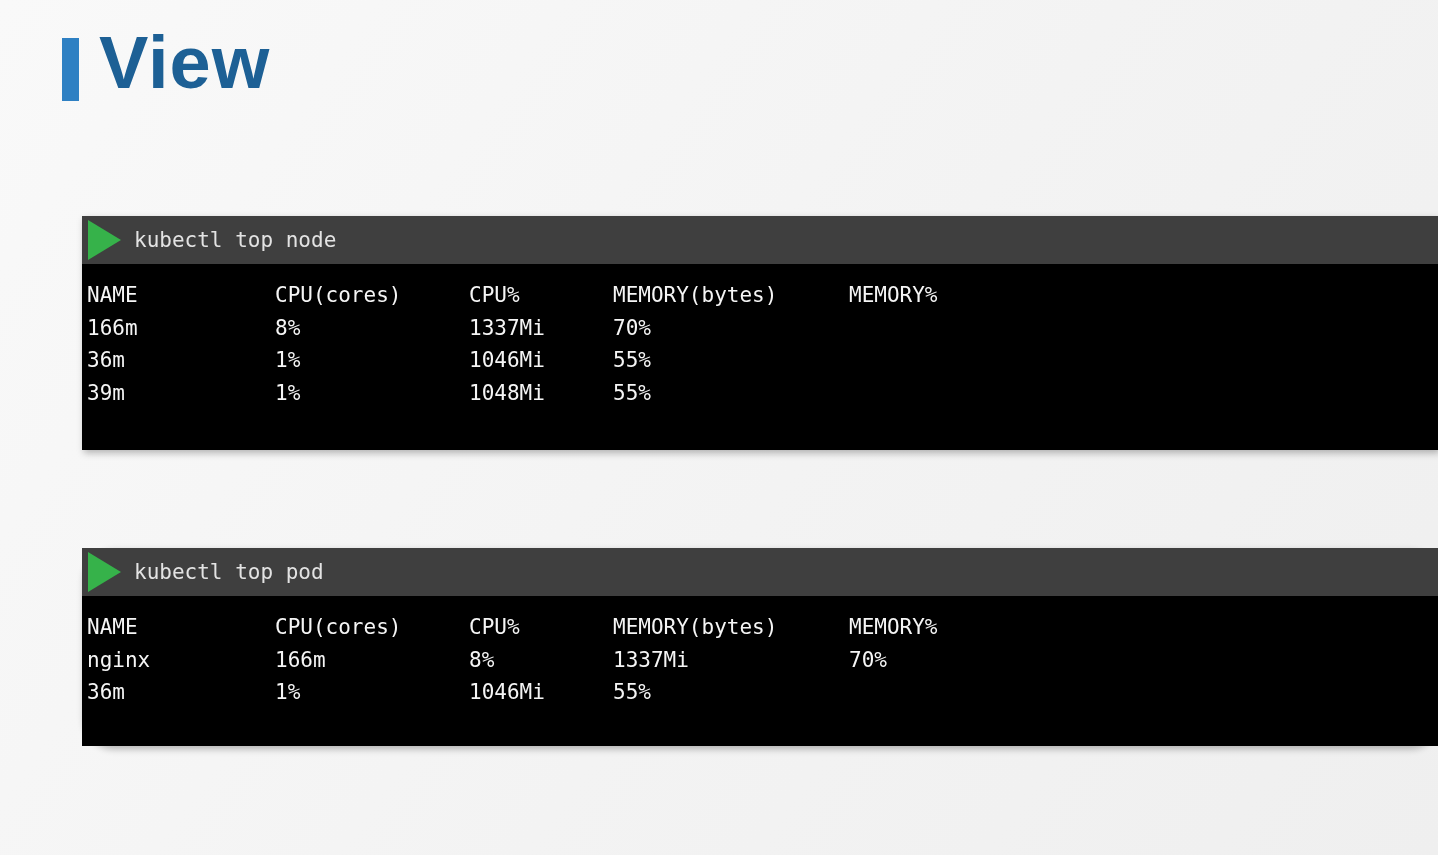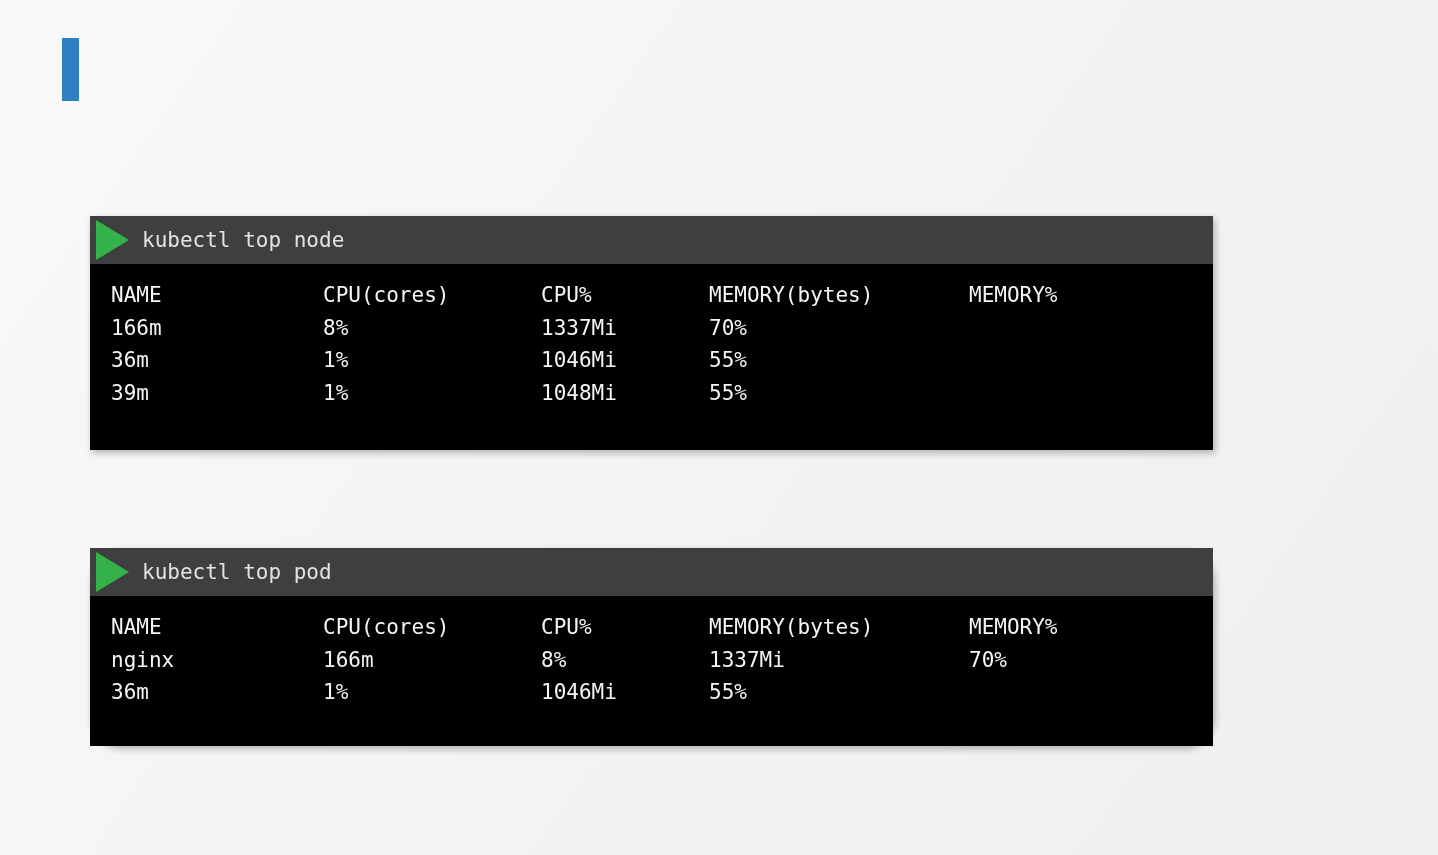--- a/index.html
+++ b/index.html
@@ -30,22 +30,22 @@
     font-size: 74px;
     font-weight: 700;
     color: #1d6095;
     line-height: 1.0;
     letter-spacing: 1px;
   }
 
   
   .terminal {
     position: absolute;
-    left: 90px;
-    width: 1123px;
+    left: 82px;
+    width: 1356px;
     box-shadow: 2px 3px 7px rgba(0,0,0,0.28);
   }
   .terminal.t1 { top: 216px; }
   .terminal.t2 { top: 548px; border-radius: 30px; }
 
   .term-header {
     height: 48px;
     background: #3f3f3f;
     display: flex;
     align-items: center;
@@ -71,31 +71,31 @@
     font-family: "DejaVu Sans Mono", "Liberation Mono", monospace;
     font-size: 21px;
     color: #f5f5f5;
   }
   .terminal.t1 .term-body { height: 186px; }
   .terminal.t2 .term-body { height: 150px; }
 
   .row {
     display: grid;
     grid-template-columns: 188px 194px 144px 236px auto;
-    padding-left: 21px;
+    padding-left: 5px;
     line-height: 32.5px;
     white-space: nowrap;
-    gap: 24px;
   }
 </style>
 </head>
 <body>
 
 <div class="title-block">
   <div class="title-bar"></div>
+  <div class="title-text">View</div>
 </div>
 
 <div class="terminal t1">
   <div class="term-header">
     <span class="play-icon"></span>
     <span class="cmd-text">kubectl top node</span>
   </div>
   <div class="term-body">
     <div class="row">
       <span>NAME</span>

